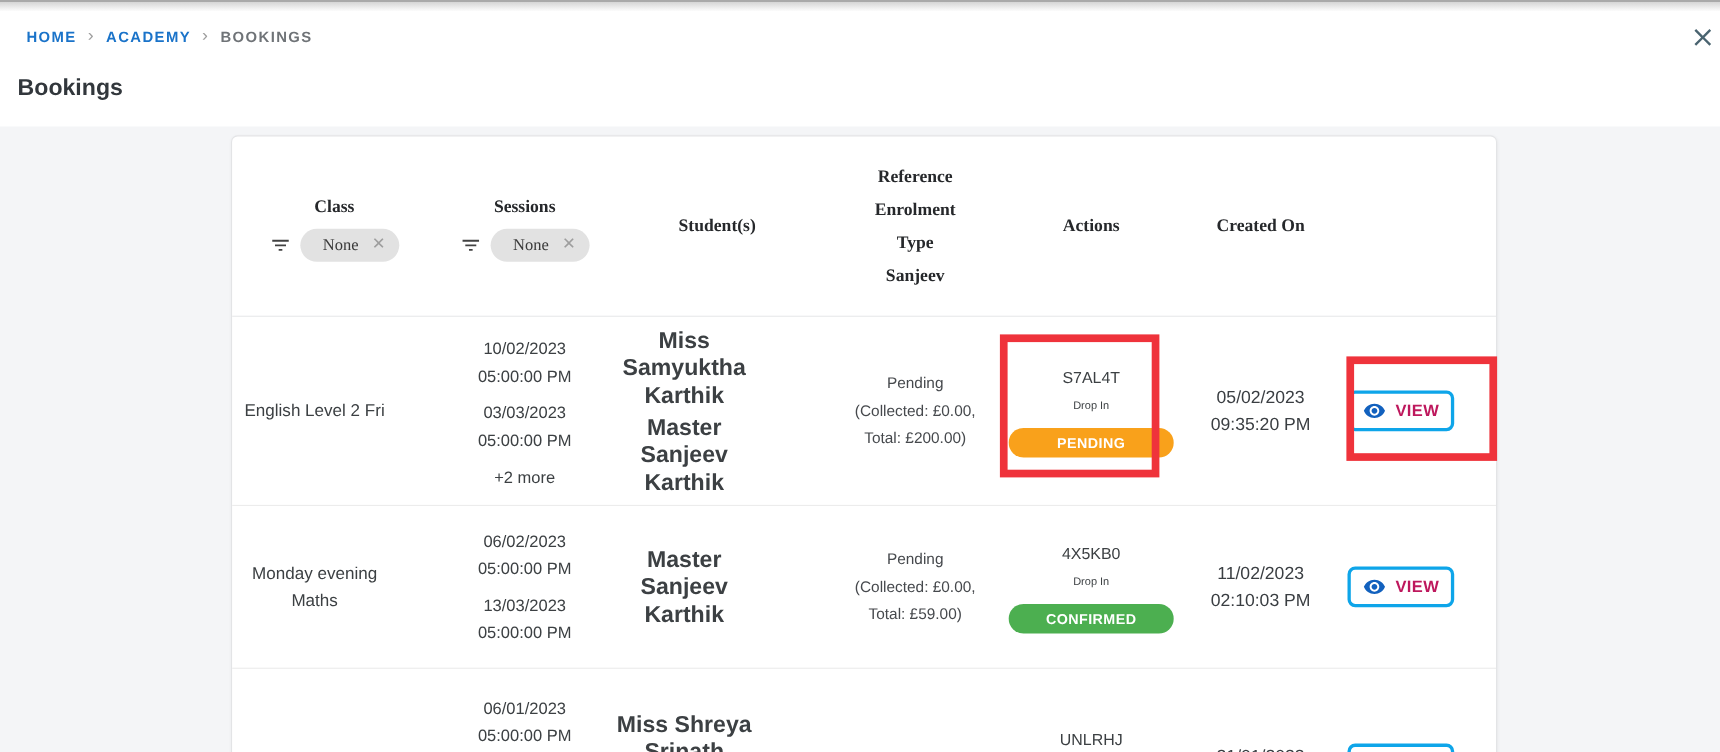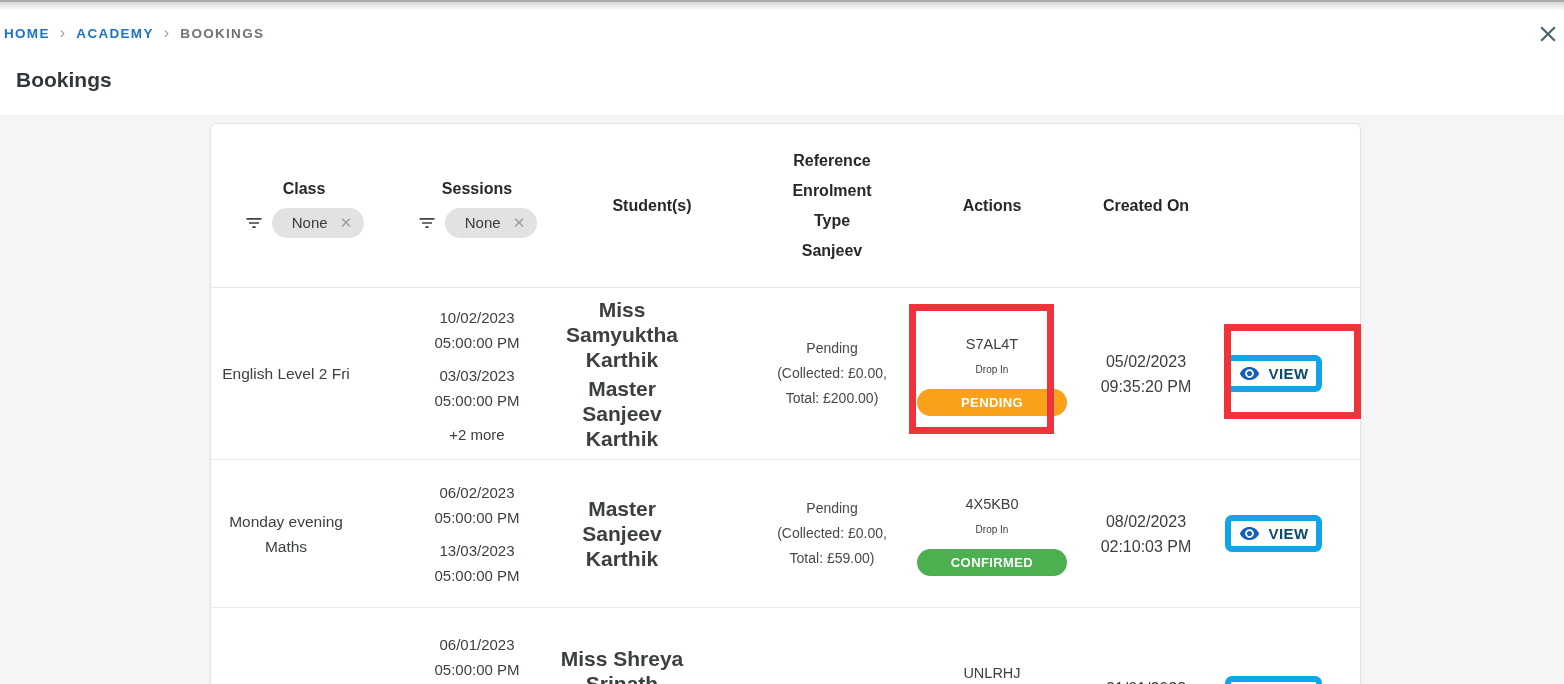--- a/index.html
+++ b/index.html
@@ -4,21 +4,21 @@
 <style>
   * { margin:0; padding:0; box-sizing:border-box; }
   html,body { width:1564px; height:684px; overflow:hidden; background:#fff;
     font-family:"Liberation Sans", sans-serif; }
 
   
   .topstrip { position:absolute; left:0; top:0; width:1564px; height:10px;
     background:linear-gradient(to bottom,#a9a9a9 0 2px,#d6d6d6 2px,#fcfcfc 100%); }
 
   
-  .breadcrumb { position:absolute; left:4px; top:24px; display:flex; align-items:center; gap:10px;
+  .breadcrumb { position:absolute; left:24px; top:24px; display:flex; align-items:center; gap:10px;
     font-size:13.5px; font-weight:700; letter-spacing:1.3px; }
   .crumb-link { color:#1a73c9; cursor:pointer; }
   .crumb-current { color:#6f7377; }
   .crumb-sep { color:#9e9e9e; font-size:16px; font-weight:400; }
 
   .close-btn { position:absolute; top:19px; right:1px; width:30px; height:30px;
     display:flex; align-items:center; justify-content:center; cursor:pointer; }
 
   .page-title { position:absolute; left:16px; top:68px; font-size:21px; font-weight:700; color:#32373c; }
 
@@ -26,21 +26,21 @@
   .content-bg { position:absolute; left:0; top:115px; width:1564px; height:569px; background:#f4f5f7; }
 
   
   .card { position:absolute; left:210px; top:123px; width:1151px; height:720px;
     background:#fff; border:1px solid #e3e4e6; border-radius:6px;
     box-shadow:0 1px 3px rgba(0,0,0,0.05); overflow:hidden; }
 
   .grid-row { display:grid; grid-template-columns:186px 160px 190px 170px 150px 158px 135px; }
   .thead { height:164px; border-bottom:1px solid #e8e9ea; }
   .th { display:flex; flex-direction:column; align-items:center; justify-content:center;
-    font-size:16px; font-weight:700; color:#26282b; text-align:center; line-height:30px; }
+    font-size:16px; font-weight:700; color:#26282b; text-align:center; line-height:30px;font-family:Liberation Serif, serif; }
   .filter-line { display:flex; align-items:center; gap:8px; margin-top:4px; }
   .chip { display:flex; align-items:center; gap:12px; background:#e2e2e2; border-radius:16px;
     height:30px; padding:0 12px 0 20px; font-size:15px; font-weight:400; color:#3a3a3a; cursor:pointer; }
   .chip-x { color:#9e9e9e; font-size:15px; line-height:1; cursor:pointer; }
 
   .trow { border-bottom:1px solid #ececec; }
   .row1 { height:172px; }
   .row2 { height:148px; }
   .row3 { height:170px; border-bottom:none; }
   .td { display:flex; flex-direction:column; justify-content:center;
@@ -52,22 +52,22 @@
   .more-link { font-size:15px; line-height:25px; margin-top:5px; }
   .student { font-size:21px; line-height:25px; max-width:130px; margin:2px 0;font-weight:bold; }
   .pay-line { font-size:14px; line-height:25px; color:#46494d; }
   .ref-code { font-size:14.5px; line-height:26px; }
   .ref-type { font-size:10px; line-height:26px; }
   .badge { margin-top:6px; color:#fff; font-size:13px; font-weight:700; letter-spacing:0.4px;
     padding:6px 13px; border-radius:14px; }
   .created-line { font-size:16px; line-height:25px; color:#3a3e42; }
 
   .view-btn { display:flex; align-items:center; justify-content:center; gap:9px;
-    width:97px; height:37px; background:#fff; border:6px solid #0ea5e9; border-radius:7px;
-    color:#0c4a6e; font-size:15px; font-weight:700; letter-spacing:0.4px; cursor:pointer; }
+    width:97px; height:37px; background:#fff; border:3px solid #0ea5e9; border-radius:7px;
+    color:#be185d; font-size:15px; font-weight:700; letter-spacing:0.4px; cursor:pointer; }
 
   
   .anno { position:absolute; border:7px solid #ef333b; background:transparent; pointer-events:none; }
   .anno-ref { left:909px; top:304px; width:145px; height:130px; }
   .anno-view { left:1224px; top:324px; width:137px; height:95px; }
 
   svg { display:block; }
 </style>
 </head>
 <body>
@@ -200,21 +200,21 @@
       <div class="pay-line">Pending</div>
       <div class="pay-line">(Collected: £0.00,</div>
       <div class="pay-line">Total: £59.00)</div>
     </div>
     <div class="td">
       <div class="ref-code">4X5KB0</div>
       <div class="ref-type">Drop In</div>
       <div class="badge" style="background-color: rgb(76, 175, 80);">CONFIRMED</div>
     </div>
     <div class="td">
-      <div class="created-line">08/02/2023</div>
+      <div class="created-line">11/02/2023</div>
       <div class="created-line">02:10:03 PM</div>
     </div>
     <div class="td">
       <button class="view-btn">
         <span>
           <svg width="21" height="21" viewBox="0 0 24 24" fill="#1261be">
             <path d="M12 4.5C7 4.5 2.73 7.61 1 12c1.73 4.39 6 7.5 11 7.5s9.27-3.11 11-7.5c-1.73-4.39-6-7.5-11-7.5zM12 17c-2.76 0-5-2.24-5-5s2.24-5 5-5 5 2.24 5 5-2.24 5-5 5zm0-8c-1.66 0-3 1.34-3 3s1.34 3 3 3 3-1.34 3-3-1.34-3-3-3z"></path>
           </svg>
         </span>
         <span>VIEW</span>

